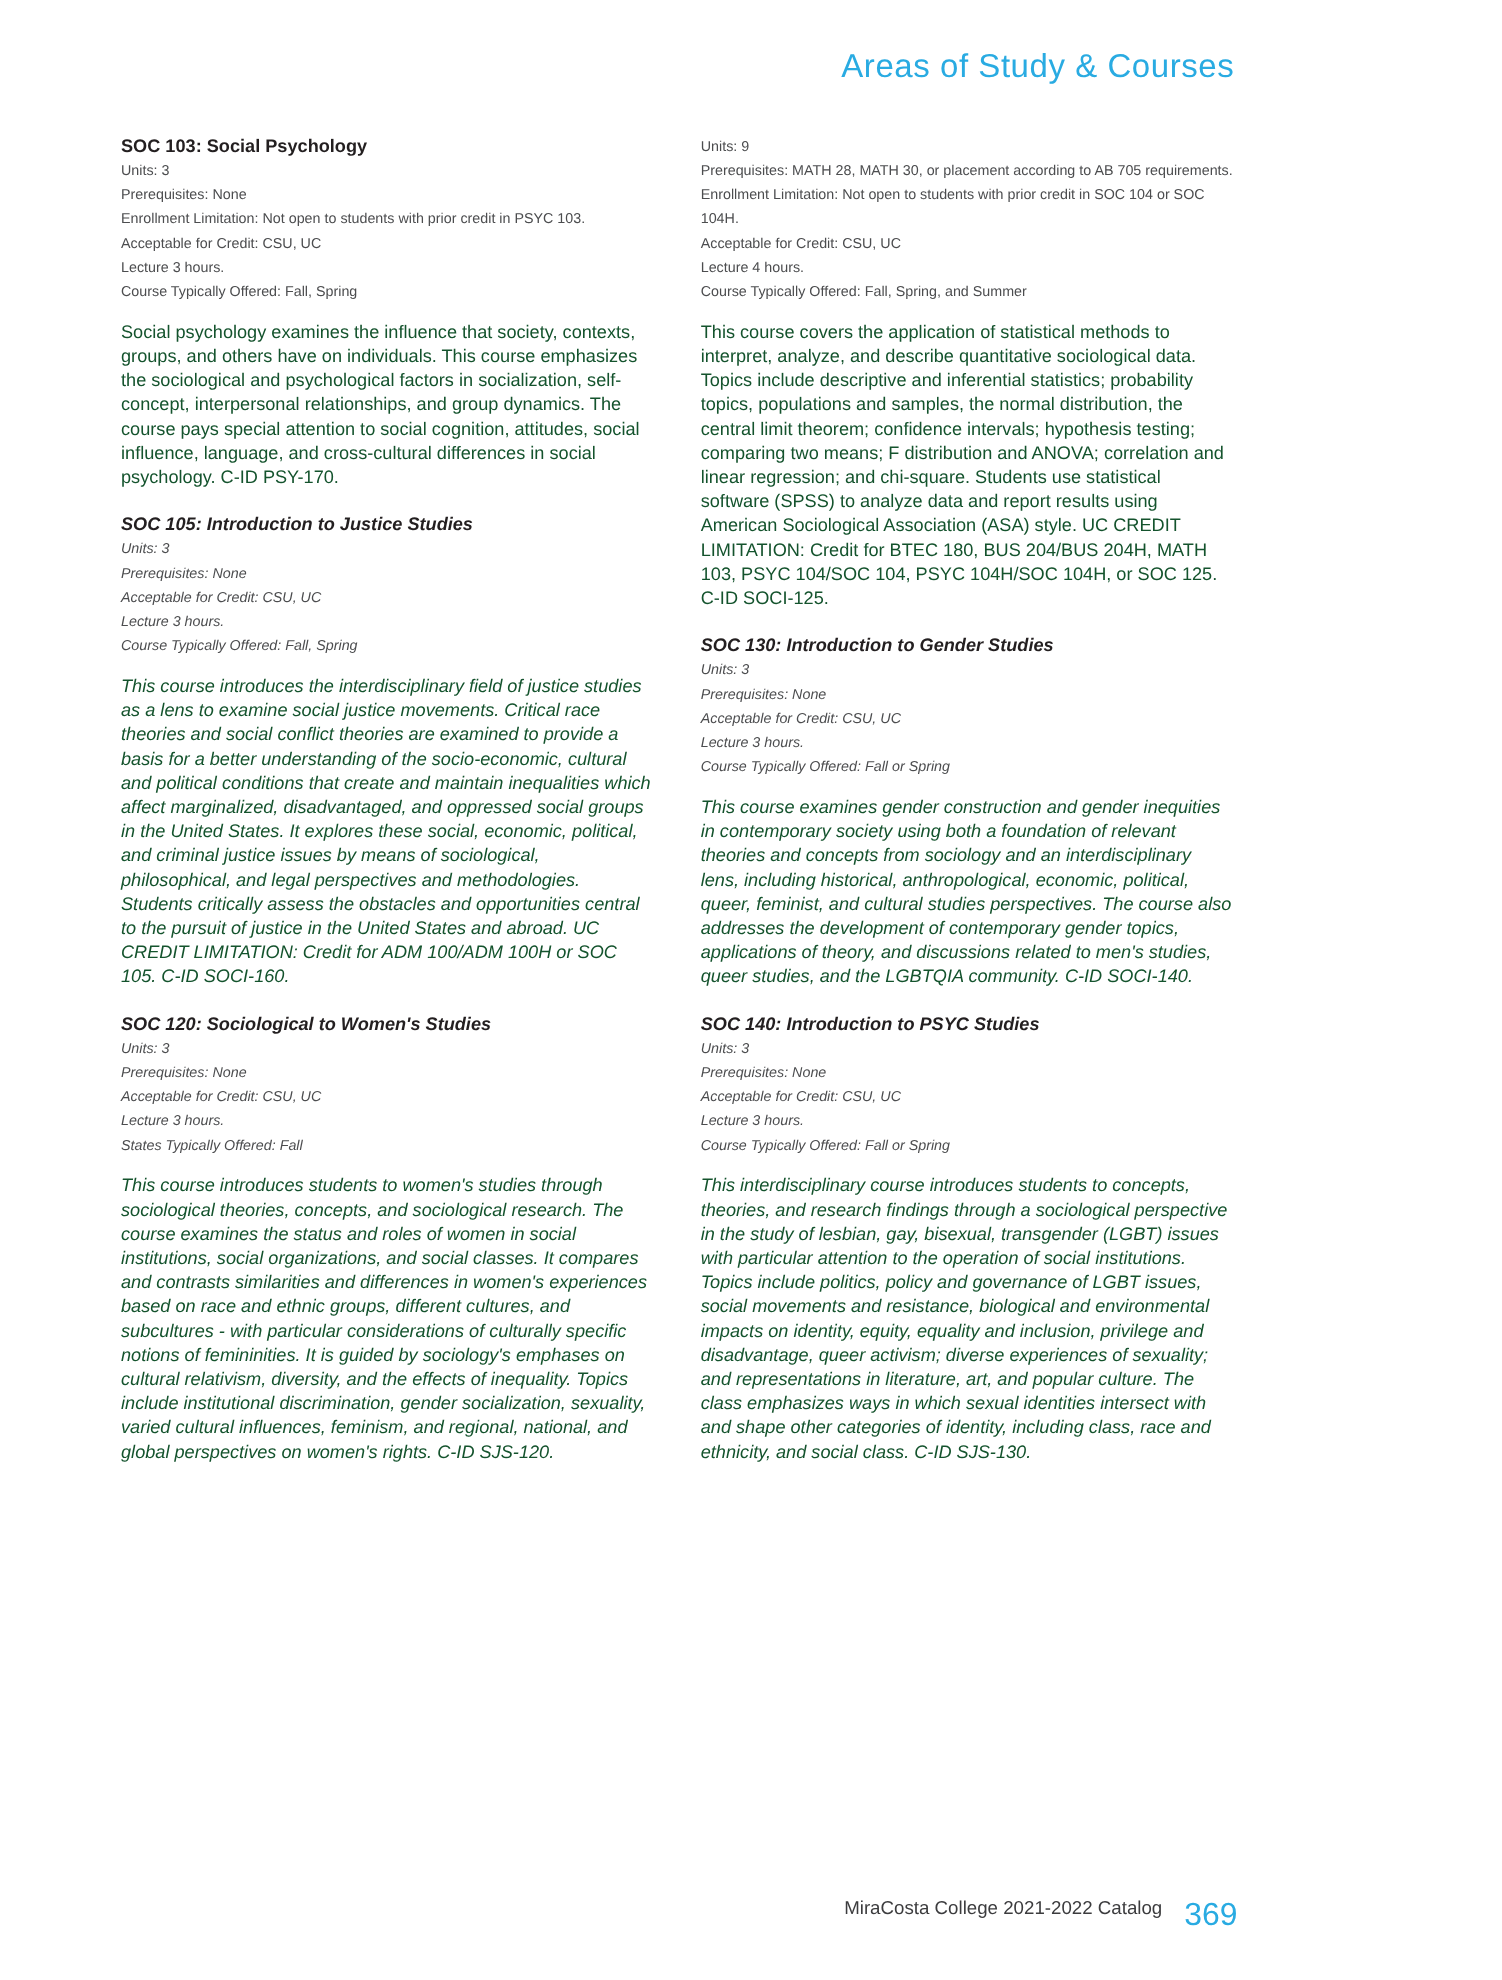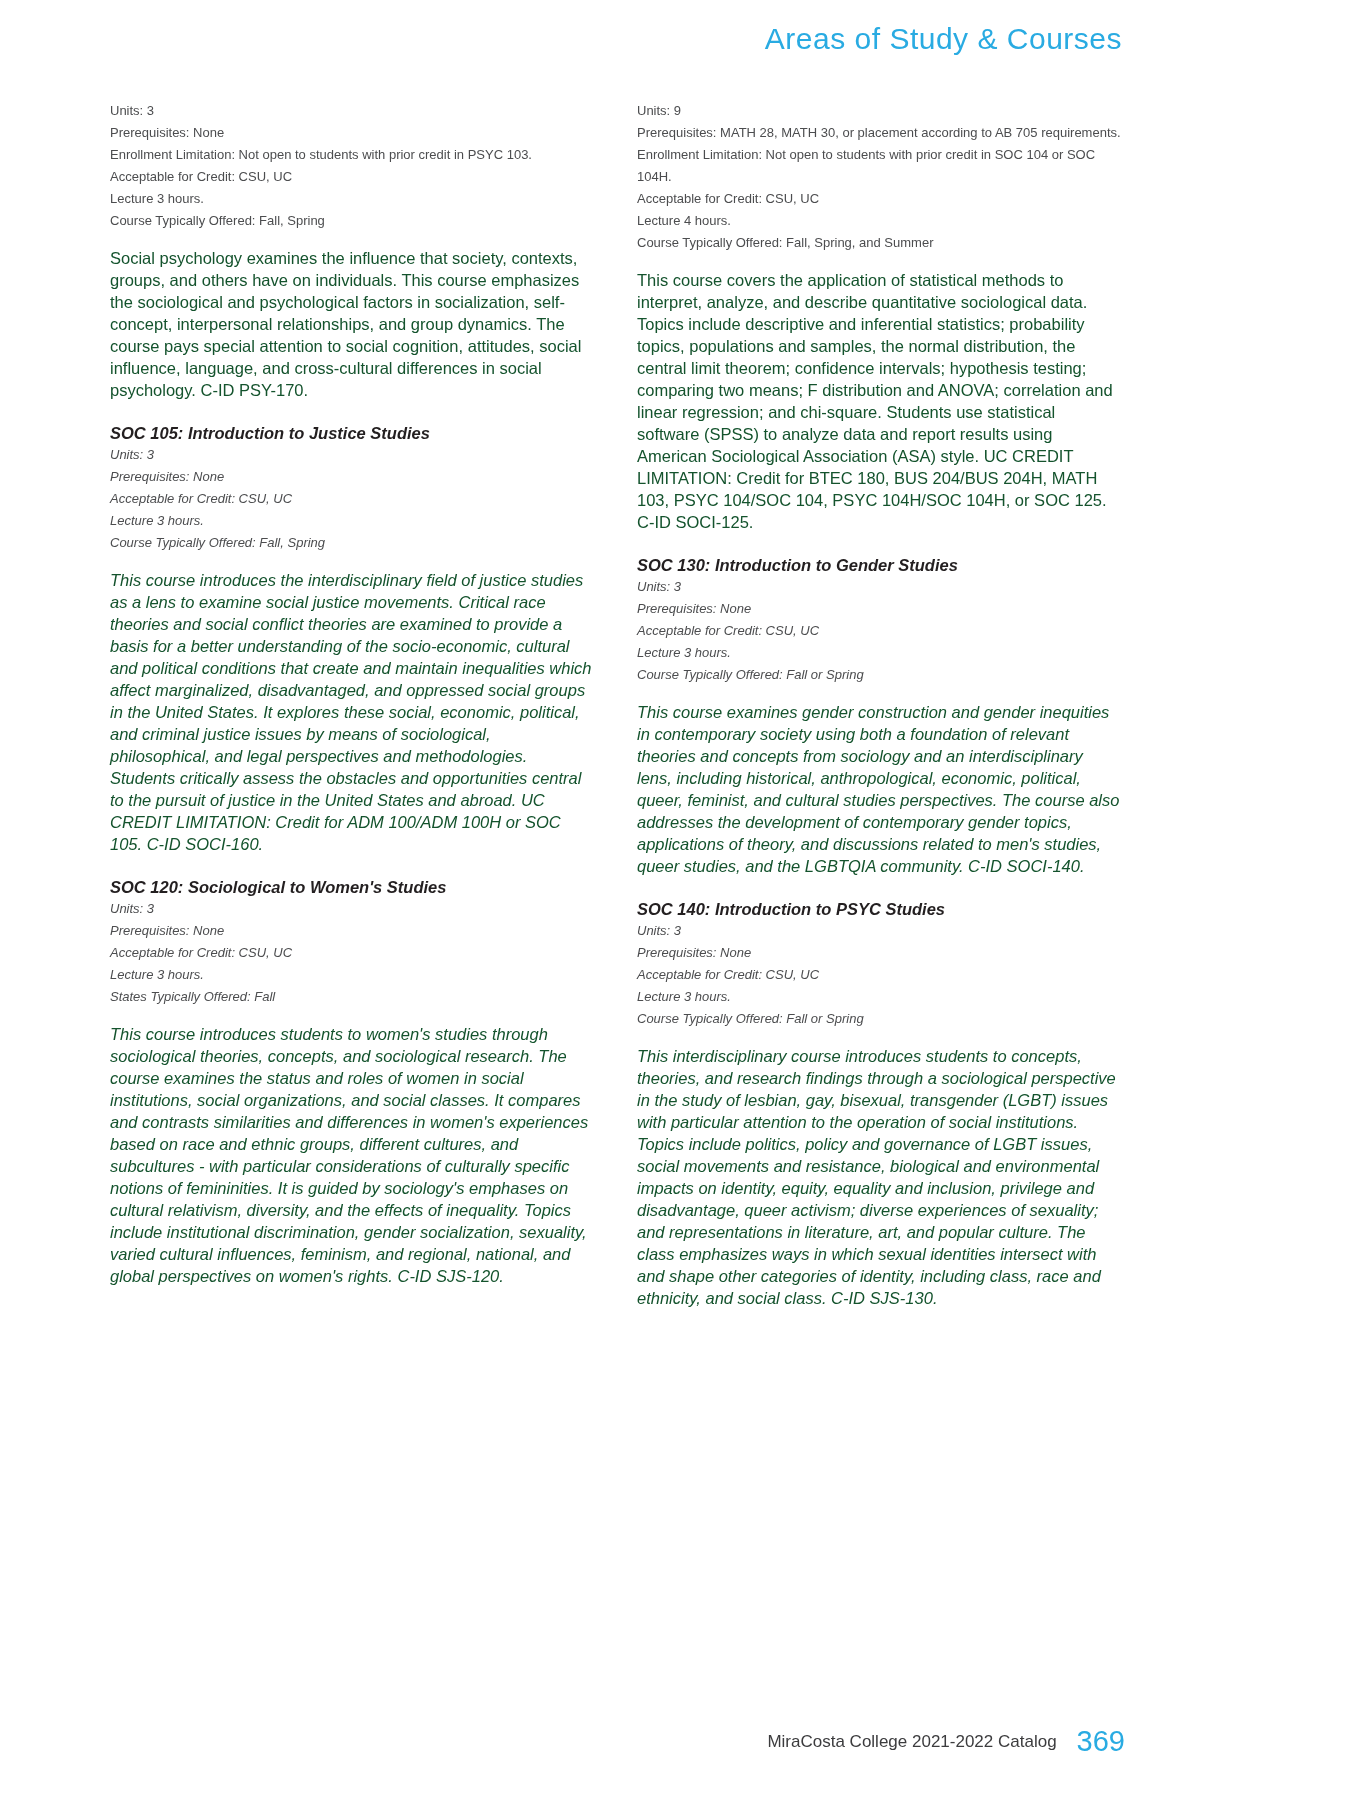--- a/index.html
+++ b/index.html
@@ -16,21 +16,21 @@
     color: #515254;
     overflow: hidden;
   }
   .content {
     position: absolute;
     left: 110px;
     top: 0;
     width: 1012px;
   }
   .header-title {
-    margin-top: 20px;
+    margin-top: 42px;
     text-align: right;
     font-size: 30px;
     font-weight: 400;
     letter-spacing: 0.5px;
     color: #29ABE2;
     line-height: 38px;
   }
   .columns {
     display: flex;
     gap: 42px;
@@ -58,21 +58,21 @@
     margin: 15px 0 0 0;
     font-size: 16.5px;
     color: #14532d;
     line-height: 22px;
   }
   .footer {
     position: absolute;
     right: 240px;
     bottom: 42px;
     display: flex;
-    align-items: center;
+    align-items: flex-start;
     gap: 20px;
   }
   .footer-catalog {
     font-size: 17px;
     color: #3c3c3e;
   }
   .footer-page-number {
     font-size: 29px;
     color: #29ABE2;
   }
@@ -83,20 +83,21 @@
 <div class="page">
   <div class="content">
 
     <div class="header-title">Areas of Study &amp; Courses</div>
 
     <div class="columns">
 
       <div class="col col-left">
 
         <div class="course">
+          <h3 class="course-title">SOC 103: Social Psychology</h3>
           <div class="course-details">
             <div class="detail-line">Units: 3</div>
             <div class="detail-line">Prerequisites: None</div>
             <div class="detail-line">Enrollment Limitation: Not open to students with prior credit in PSYC 103.</div>
             <div class="detail-line">Acceptable for Credit: CSU, UC</div>
             <div class="detail-line">Lecture 3 hours.</div>
             <div class="detail-line">Course Typically Offered: Fall, Spring</div>
           </div>
           <p class="course-desc">Social psychology examines the influence that society, contexts, groups, and others have on individuals. This course emphasizes the sociological and psychological factors in socialization, self-concept, interpersonal relationships, and group dynamics. The course pays special attention to social cognition, attitudes, social influence, language, and cross-cultural differences in social psychology. C-ID PSY-170.</p>
         </div>

